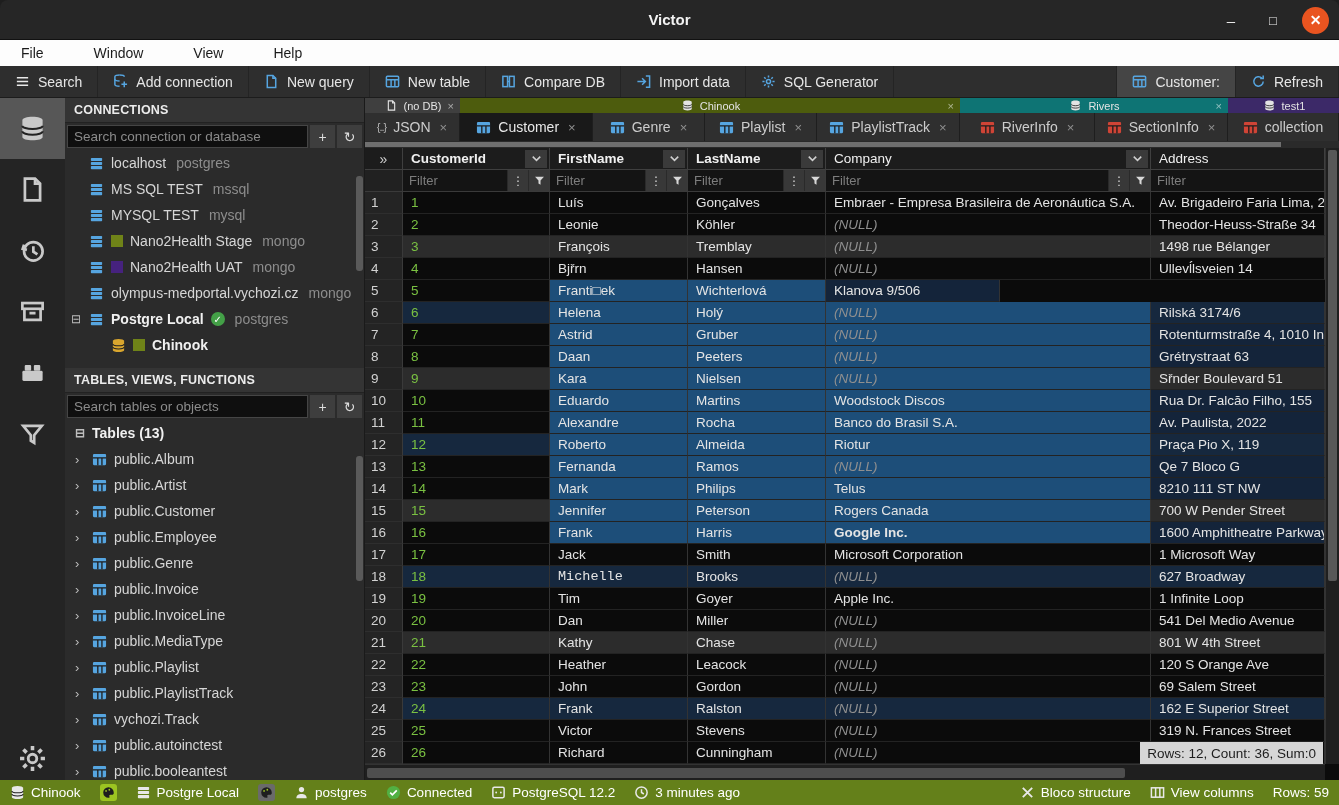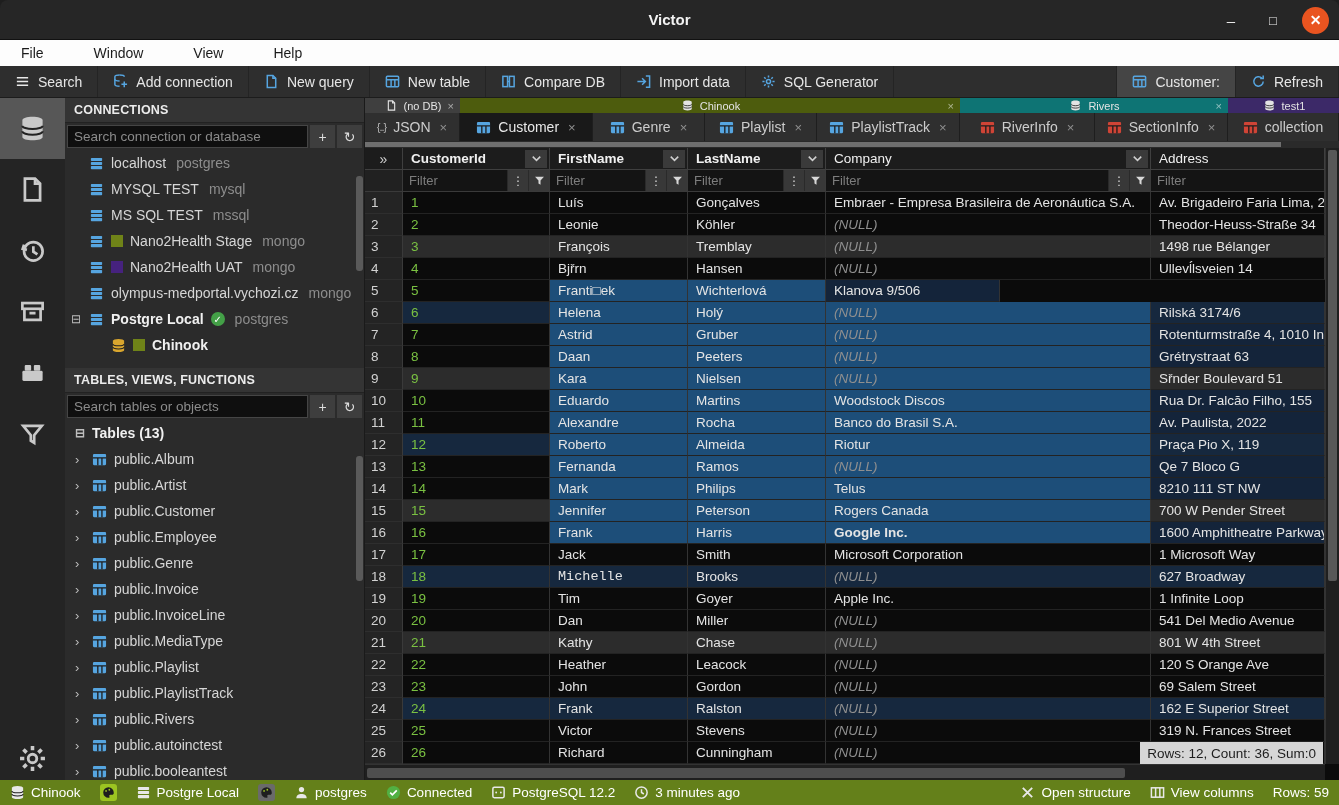--- a/index.html
+++ b/index.html
@@ -289,33 +289,33 @@
             <span class="engine">postgres</span>
           </div>
           <div class="conn-item">
             <span class="ico c-blue">
               <svg width="15" height="15" viewBox="0 0 16 16" fill="currentColor" stroke="none" stroke-width="1.6">
                 <rect x="2" y="2" width="12" height="3.4" rx=".8"></rect>
                 <rect x="2" y="6.3" width="12" height="3.4" rx=".8"></rect>
                 <rect x="2" y="10.6" width="12" height="3.4" rx=".8"></rect>
               </svg>
             </span>
-            <span class="nm">MYSQL TEST</span>
-            <span class="engine">mysql</span>
+            <span class="nm">MS SQL TEST</span>
+            <span class="engine">mssql</span>
           </div>
           <div class="conn-item">
             <span class="ico c-blue">
               <svg width="15" height="15" viewBox="0 0 16 16" fill="currentColor" stroke="none" stroke-width="1.6">
                 <rect x="2" y="2" width="12" height="3.4" rx=".8"></rect>
                 <rect x="2" y="6.3" width="12" height="3.4" rx=".8"></rect>
                 <rect x="2" y="10.6" width="12" height="3.4" rx=".8"></rect>
               </svg>
             </span>
-            <span class="nm">MS SQL TEST</span>
-            <span class="engine">mssql</span>
+            <span class="nm">MYSQL TEST</span>
+            <span class="engine">mysql</span>
           </div>
           <div class="conn-item">
             <span class="ico c-blue">
               <svg width="15" height="15" viewBox="0 0 16 16" fill="currentColor" stroke="none" stroke-width="1.6">
                 <rect x="2" y="2" width="12" height="3.4" rx=".8"></rect>
                 <rect x="2" y="6.3" width="12" height="3.4" rx=".8"></rect>
                 <rect x="2" y="10.6" width="12" height="3.4" rx=".8"></rect>
               </svg>
             </span>
             <span class="badge-sq" style="background:#6f8318"></span>
@@ -483,21 +483,21 @@
             <span>public.PlaylistTrack</span>
           </div>
           <div class="tree-item">
             <span class="chev">›</span>
             <span class="ico c-blue">
               <svg width="15" height="15" viewBox="0 0 16 16" fill="currentColor" stroke="none" stroke-width="1.6">
                 <rect x="1" y="2" width="14" height="12" rx="1.2"></rect>
                 <path d="M1 6.2h14M6.2 6.2v7.8M10.6 6.2v7.8" stroke="#1d1d1d" stroke-width="1.4" fill="none"></path>
               </svg>
             </span>
-            <span>public.Rivers</span>
+            <span>vychozi.Track</span>
           </div>
           <div class="tree-item">
             <span class="chev">›</span>
             <span class="ico c-blue">
               <svg width="15" height="15" viewBox="0 0 16 16" fill="currentColor" stroke="none" stroke-width="1.6">
                 <rect x="1" y="2" width="14" height="12" rx="1.2"></rect>
                 <path d="M1 6.2h14M6.2 6.2v7.8M10.6 6.2v7.8" stroke="#1d1d1d" stroke-width="1.4" fill="none"></path>
               </svg>
             </span>
             <span>public.autoinctest</span>
@@ -1009,21 +1009,21 @@
         </span>
         <span>3 minutes ago</span>
       </span>
       <span class="sb-spacer"></span>
       <span class="sb-item">
         <span class="ico c-white">
           <svg width="15" height="15" viewBox="0 0 16 16" fill="none" stroke="currentColor" stroke-width="1.6">
             <path d="M3 3l10 10M13 3L3 13" stroke-width="2"></path>
           </svg>
         </span>
-        <span>Open structure</span>
+        <span>Bloco structure</span>
       </span>
       <span class="sb-item">
         <span class="ico c-white">
           <svg width="15" height="15" viewBox="0 0 16 16" fill="none" stroke="currentColor" stroke-width="1.6">
             <rect x="1.5" y="3" width="13" height="10"></rect>
             <path d="M6 3v10M10.5 3v10"></path>
           </svg>
         </span>
         <span>View columns</span>
       </span>

